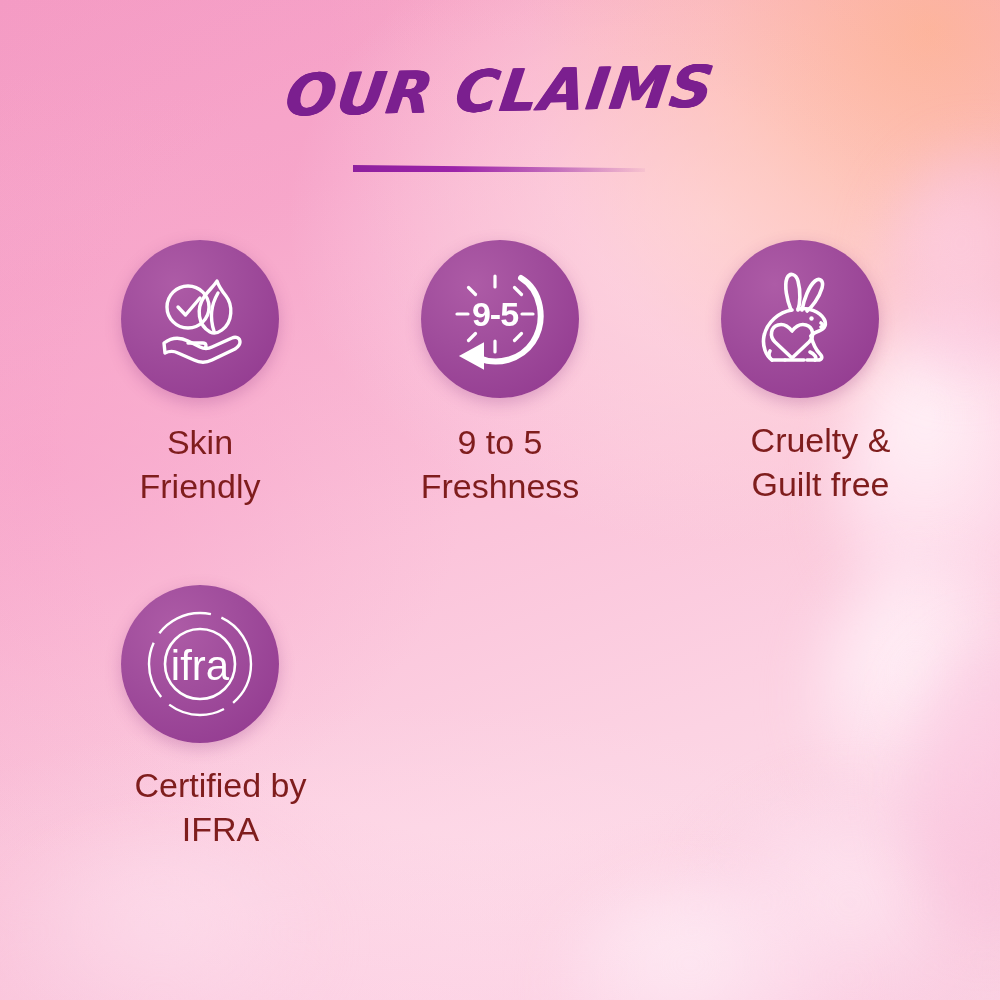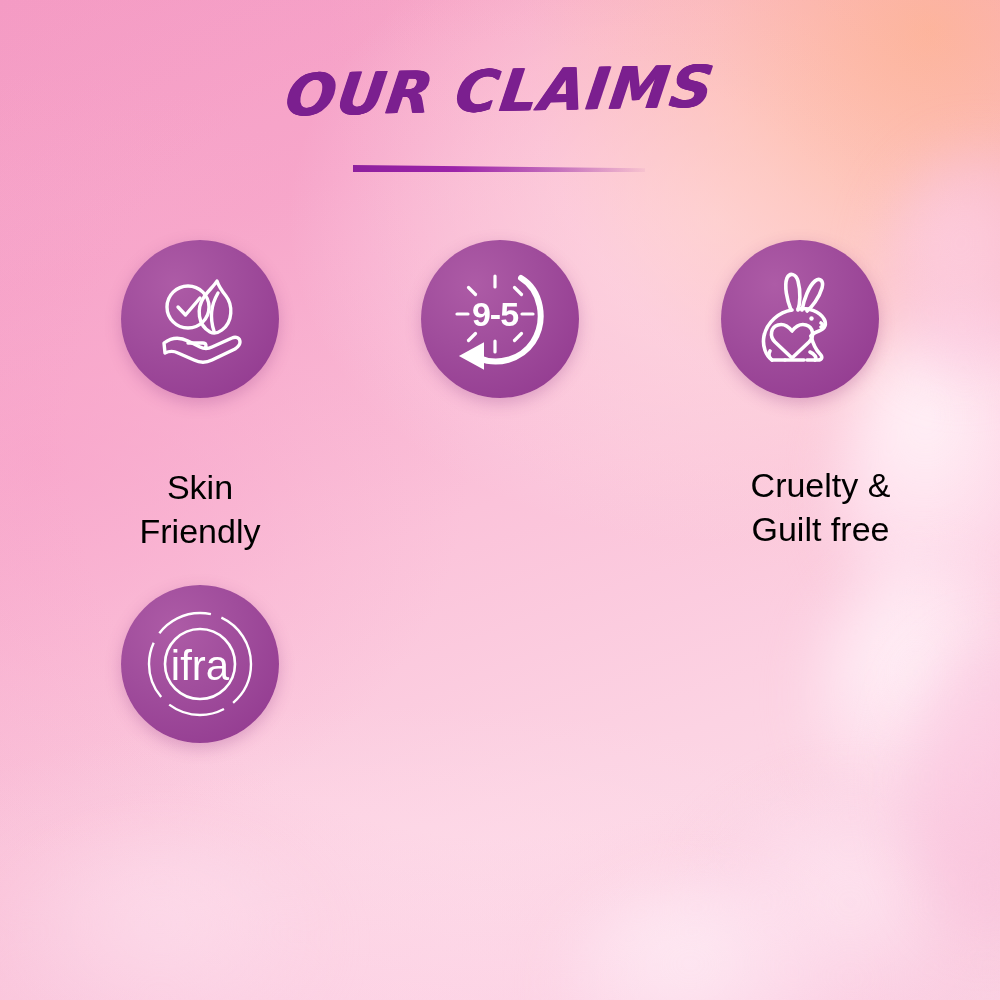--- a/index.html
+++ b/index.html
@@ -113,38 +113,37 @@
     left: 50px;
     width: 900px;
     display: grid;
     grid-template-columns: repeat(3, 1fr);
     grid-template-rows: repeat(2, 345px);
   }
   .claim {
     display: flex;
     flex-direction: column;
     align-items: center;
-    gap: 45px;
   }
   .badge {
     width: 158px;
     height: 158px;
     border-radius: 50%;
     background: radial-gradient(circle at 34% 28%, #ad5ba6 0%, #a04d9c 42%, #963f93 78%, #8d3a8b 100%);
     box-shadow: 0 5px 16px rgba(140,50,130,0.28);
     display: flex;
     align-items: center;
     justify-content: center;
     position: relative;
   }
   .badge svg { display: block; }
   .claim-label {
     margin-top: 22px;
     text-align: center;
-    color: #000000;
+    color: #7f1d1d;
     font-size: 34px;
     line-height: 1.30;
     font-weight: 400;
     white-space: pre-line;
     font-family: "Liberation Sans", sans-serif;
   }
   
   .grid .claim.row2 .claim-label { margin-top: 20px; margin-left: 41px; }
 
   
@@ -223,20 +222,22 @@
             <line x1="23.5" y1="76.5" x2="30.5" y2="69.5"></line>
             <line x1="69.5" y1="76.5" x2="76.5" y2="69.5"></line>
 
             <text x="50" y="62" text-anchor="middle" font-family="Liberation Sans, sans-serif" font-size="34" font-weight="700" fill="#ffffff" stroke="none" letter-spacing="-1">9-5</text>
 
             <path d="M76 14 C 96 26, 102 56, 88 78 C 76 96, 52 102, 34 94" stroke-width="6" fill="none"></path>
             <polygon points="38,80 38,104 16,92" fill="#ffffff" stroke="#ffffff" stroke-width="2"></polygon>
           </svg>
         </span>
       </div>
+      <div class="claim-label">9 to 5
+Freshness</div>
     </div>
 
     <div class="claim row2">
       <div class="badge">
         <span>
           <svg width="106" height="106" viewBox="0 0 106 106" fill="none" stroke="#ffffff" stroke-width="3.6" stroke-linecap="round" stroke-linejoin="round">
 
             <path d="M44 44 C 40 34, 37 20, 40 12 C 43 6, 49 8, 51 15 C 54 26, 53 38, 51 44"></path>
             <path d="M55 44 C 57 33, 62 20, 68 15 C 73 11, 77 15, 75 22 C 72 32, 65 41, 60 45"></path>
 
@@ -268,16 +269,18 @@
           <svg width="116" height="116" viewBox="0 0 116 116" fill="none">
 
             <circle cx="58" cy="58" r="51" stroke="#ffffff" stroke-width="2.4" fill="none" stroke-dasharray="58 11" stroke-dashoffset="14"></circle>
 
             <circle cx="58" cy="58" r="35" stroke="#ffffff" stroke-width="2.6" fill="none"></circle>
 
             <text x="58" y="74" text-anchor="middle" font-family="Liberation Sans, sans-serif" font-size="42" font-weight="400" fill="#ffffff" letter-spacing="0">ifra</text>
           </svg>
         </span>
       </div>
+      <div class="claim-label">Certified by
+IFRA</div>
     </div>
 
   </div>
 </div>
 
 </body></html>

